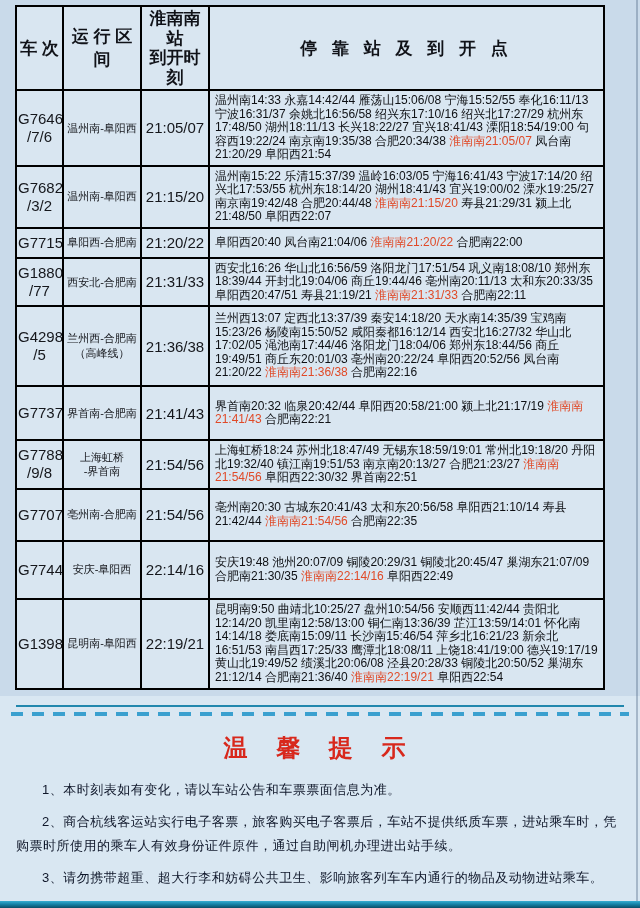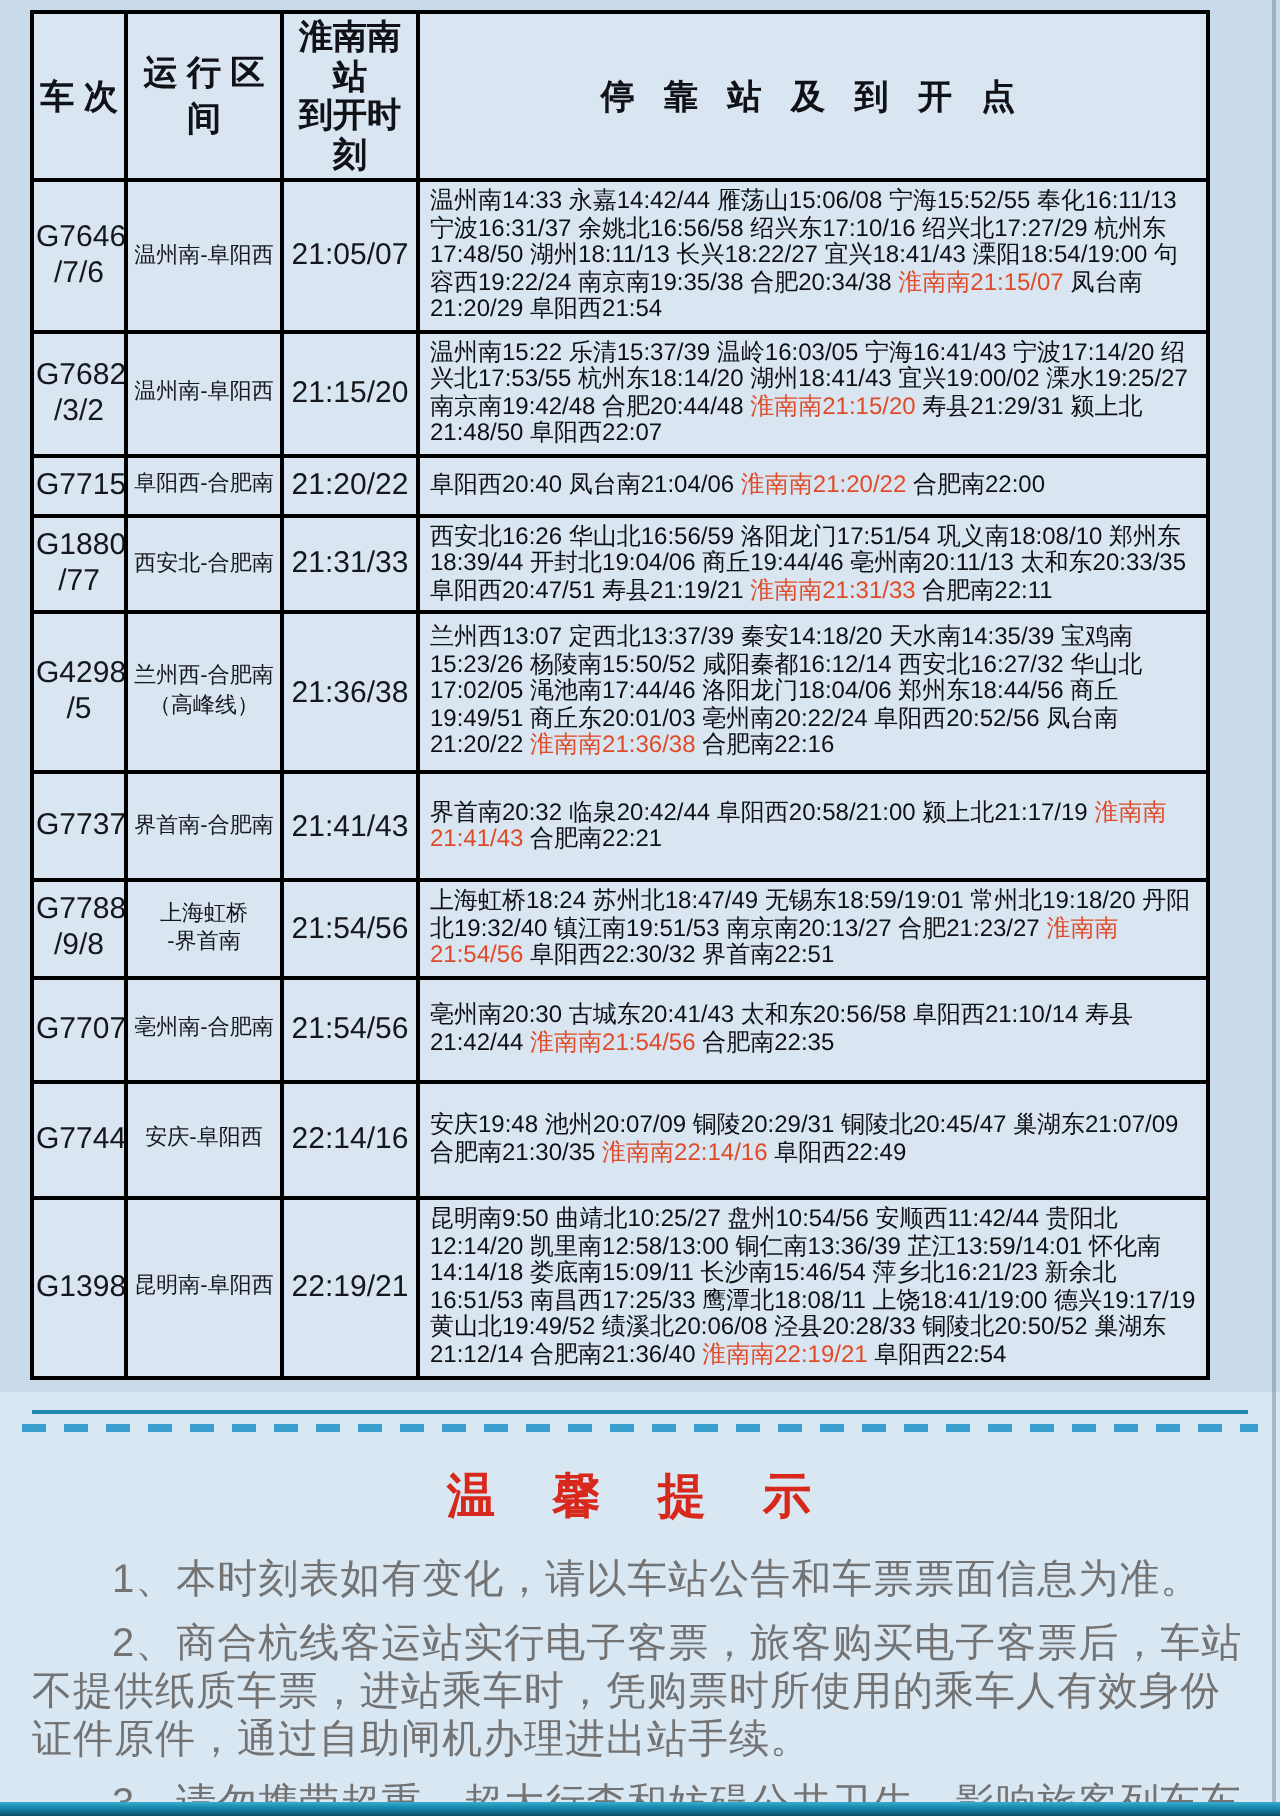--- a/index.html
+++ b/index.html
@@ -63,24 +63,24 @@
   .notice{padding:12px 16px 0 16px;}
   .notice-title{
     text-align:center;
     color:#d8281c;
     font-size:24px;
     font-weight:bold;
     letter-spacing:11px;
     margin:4px 0 14px 0;
   }
   .notice p{
-    font-size:20px;
+    font-size:13px;
     line-height:24px;
     letter-spacing:0.5px;
-    color:#737373;
+    color:#0f172a;
     margin:0 0 8px 0;
     text-indent:2em;
   }
   .footer-bar{
     position:absolute;left:0;right:0;bottom:0;height:7px;
     background:linear-gradient(180deg,#35aed2 0%,#1583a8 45%,#0a4e68 100%);
   }
   .page-right-edge{
     position:absolute;top:0;bottom:0;right:2px;width:2px;
     background:rgba(70,95,125,0.35);
@@ -105,21 +105,21 @@
 到开时刻</th>
         <th class="th-stops">停 靠 站 及 到 开 点</th>
       </tr>
     </thead>
     <tbody id="rows">
         <tr style="height: 64px;">
           <td class="td-train">G7646
 /7/6</td>
           <td class="td-route">温州南-阜阳西</td>
           <td class="td-time">21:05/07</td>
-          <td class="td-stops"><span>温州南14:33 永嘉14:42/44 雁荡山15:06/08 宁海15:52/55 奉化16:11/13 宁波16:31/37 余姚北16:56/58 绍兴东17:10/16 绍兴北17:27/29 杭州东17:48/50 湖州18:11/13 长兴18:22/27 宜兴18:41/43 溧阳18:54/19:00 句容西19:22/24 南京南19:35/38 合肥20:34/38 </span><span class="hl">淮南南21:15/07</span><span> 凤台南21:20/29 阜阳西21:54</span></td>
+          <td class="td-stops"><span>温州南14:33 永嘉14:42/44 雁荡山15:06/08 宁海15:52/55 奉化16:11/13 宁波16:31/37 余姚北16:56/58 绍兴东17:10/16 绍兴北17:27/29 杭州东17:48/50 湖州18:11/13 长兴18:22/27 宜兴18:41/43 溧阳18:54/19:00 句容西19:22/24 南京南19:35/38 合肥20:34/38 </span><span class="hl">淮南南21:05/07</span><span> 凤台南21:20/29 阜阳西21:54</span></td>
         </tr>
         <tr style="height: 56px;">
           <td class="td-train">G7682
 /3/2</td>
           <td class="td-route">温州南-阜阳西</td>
           <td class="td-time">21:15/20</td>
           <td class="td-stops"><span>温州南15:22 乐清15:37/39 温岭16:03/05 宁海16:41/43 宁波17:14/20 绍兴北17:53/55 杭州东18:14/20 湖州18:41/43 宜兴19:00/02 溧水19:25/27 南京南19:42/48 合肥20:44/48 </span><span class="hl">淮南南21:15/20</span><span> 寿县21:29/31 颍上北21:48/50 阜阳西22:07</span></td>
         </tr>
         <tr style="height: 30px;">
           <td class="td-train">G7715</td>

